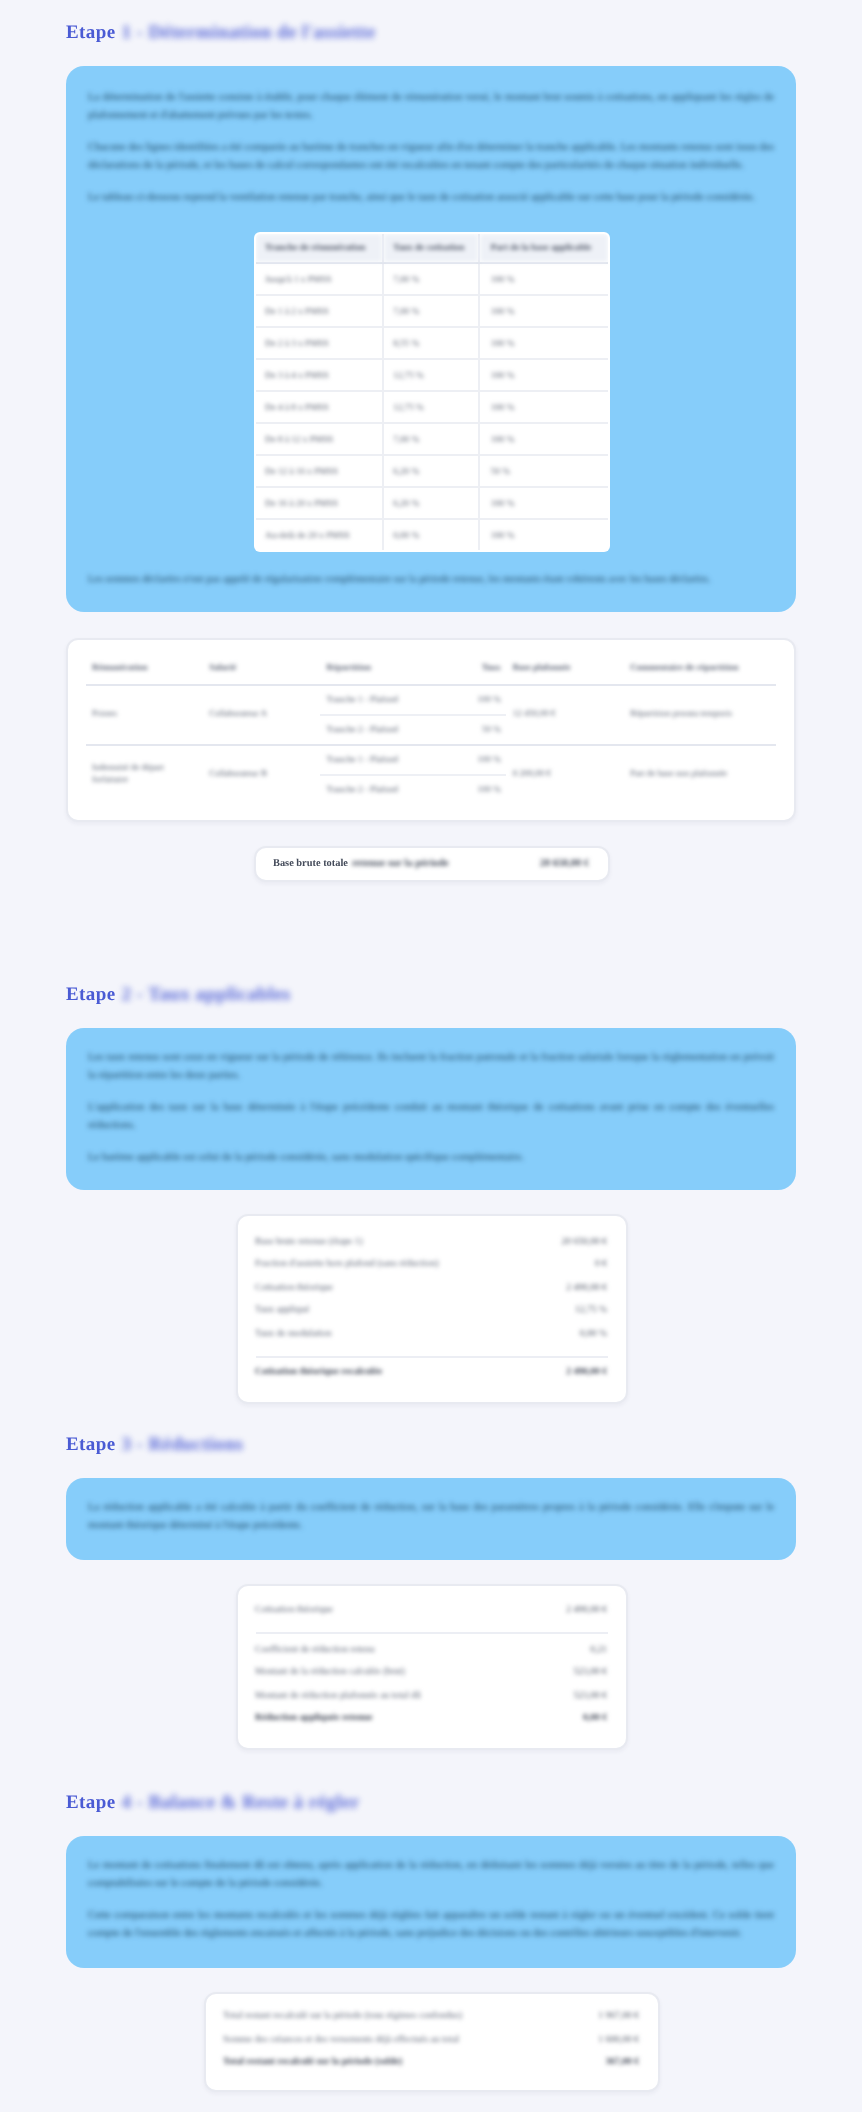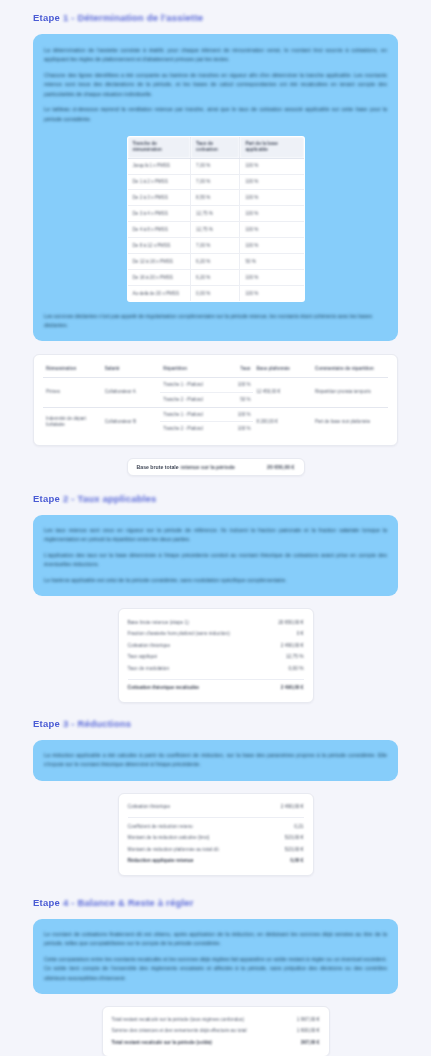--- a/index.html
+++ b/index.html
@@ -16,20 +16,21 @@
     font-size: 6px;
     color: #3d4250;
     position: relative;
   }
 
   .page {
     width: 431px;
     height: 1056px;
     padding: 0 33px;
     position: relative;
+    font-family: Liberation Serif, serif;
   }
 
   
   .step-heading {
     font-size: 9.5px;
     font-weight: bold;
     color: #4a5bd4;
     letter-spacing: .2px;
     white-space: nowrap;
     display: flex;

